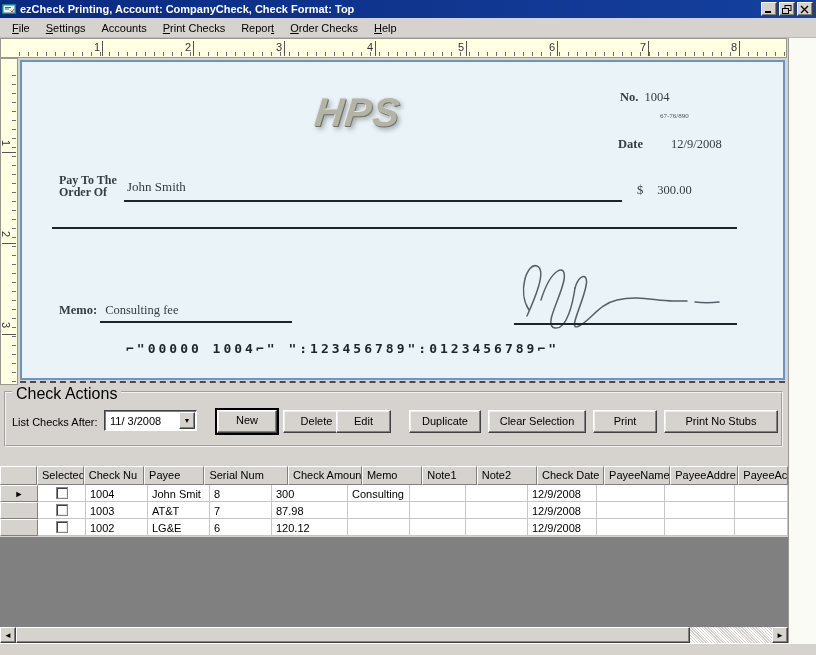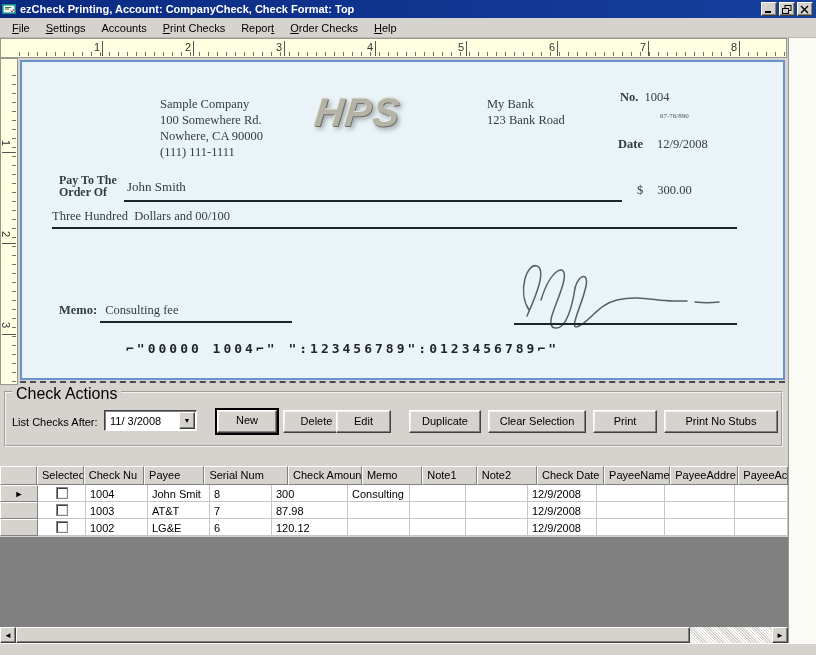--- a/index.html
+++ b/index.html
@@ -63,21 +63,21 @@
     left:293px; top:28px; font-size:40px; font-weight:bold; font-style:italic;
     color:#b3b3a6; letter-spacing:1px; transform:skewX(-6deg);
     text-shadow:-1px -1px 0 #e6e6de, 1px 1px 0 #70706a, 3px 3px 5px rgba(60,60,60,.45);
     font-family:"Liberation Sans",sans-serif;
   }
   .bank { left:465px; top:34px; line-height:16px; font-size:12.5px; }
   .no-line { left:598px; top:28px; font-size:12.5px; }
   .no-line b { margin-right:6px; }
   .fraction { left:638px; top:50px; font-size:7px; color:#4a545c; }
   .date-line { left:596px; top:75px; font-size:12.5px; }
-  .date-line b { margin-right:14px; }
+  .date-line b { margin-right:28px; }
   .payto { left:37px; top:112px; font-weight:bold; font-size:12px; line-height:12px; }
   .payee { left:105px; top:117px; font-size:13px; }
   .payto-line { left:102px; top:138px; width:498px; border-top:2px solid #1d242b; }
   .amt { left:615px; top:121px; font-size:12.5px; }
   .amt .cur { margin-right:14px; }
   .words { left:30px; top:147px; font-size:12.5px; white-space:pre; }
   .words-line { left:30px; top:165px; width:685px; border-top:2px solid #1d242b; }
   .memo { left:37px; top:241px; font-size:12.5px; }
   .memo b { margin-right:8px; }
   .memo-line { left:78px; top:259px; width:192px; border-top:2px solid #1d242b; }
@@ -229,48 +229,37 @@
       <div class="minor"></div>
       <div class="vtick" style="top: 93px;"></div>
       <div class="vnum" style="top: 78px;">1</div>
       <div class="vtick" style="top: 184px;"></div>
       <div class="vnum" style="top: 169px;">2</div>
       <div class="vtick" style="top: 275px;"></div>
       <div class="vnum" style="top: 260px;">3</div>
     </div>
 
   <div class="checkpanel">
-    <div class="cp-abs company">
-      <div>Sample Company</div>
-      <div>100 Somewhere Rd.</div>
-      <div>Nowhere, CA 90000</div>
-      <div>(111) 111-1111</div>
-    </div>
     <div class="cp-abs hps-logo">HPS</div>
-    <div class="cp-abs bank">
-      <div>My Bank</div>
-      <div>123 Bank Road</div>
-    </div>
     <div class="cp-abs no-line">
       <b>No.</b><span>1004</span>
     </div>
     <div class="cp-abs fraction">67-76/890</div>
     <div class="cp-abs date-line">
       <b>Date</b><span>12/9/2008</span>
     </div>
     <div class="cp-abs payto">
       <div>Pay To The</div>
       <div>Order Of</div>
     </div>
     <div class="cp-abs payee">John Smith</div>
     <div class="cp-abs payto-line"></div>
     <div class="cp-abs amt">
       <span class="cur">$</span><span>300.00</span>
     </div>
-    <div class="cp-abs words">Three Hundred  Dollars and 00/100</div>
     <div class="cp-abs words-line"></div>
     <div class="cp-abs memo">
       <b>Memo:</b><span>Consulting fee</span>
     </div>
     <div class="cp-abs memo-line"></div>
     <div class="cp-abs sig-svg">
       <svg width="240" height="78" viewBox="0 0 240 78">
         <g fill="none" stroke="#3c4650" stroke-width="1.5" stroke-linecap="round" opacity="0.85">
           <path d="M22,56 C10,38 20,8 30,12 C40,16 28,44 20,62"></path>
           <path d="M34,46 C44,14 60,8 57,26 C53,46 36,72 48,74 C60,76 66,48 68,34"></path>

